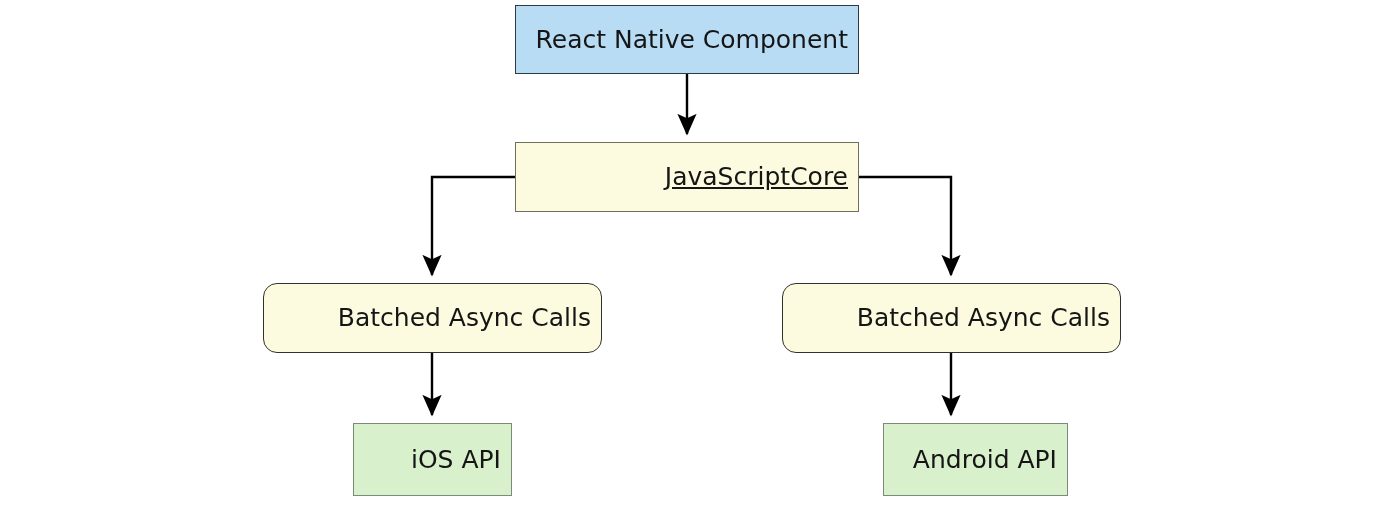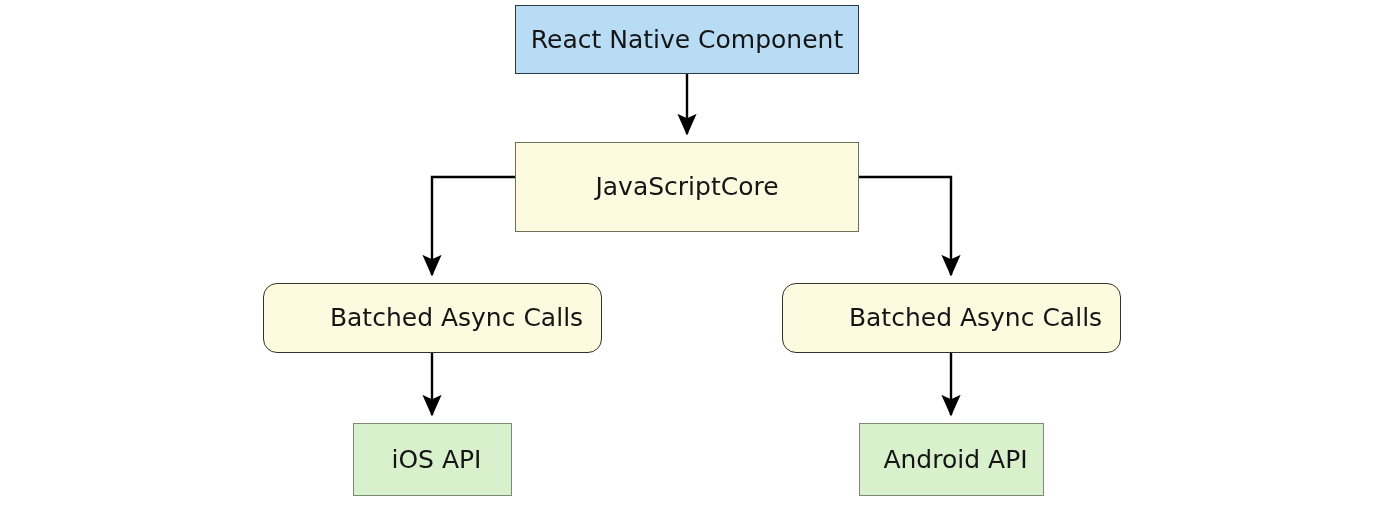--- a/index.html
+++ b/index.html
@@ -21,21 +21,21 @@
     top: 0;
     width: 1382px;
     height: 505px;
     pointer-events: none;
   }
   .node {
     position: absolute;
     box-sizing: border-box;
     display: flex;
     align-items: center;
-    justify-content: center;
+    justify-content: flex-end;
     text-align: center;
     line-height: 1.2;
     color: #151515;
   }
   .node-label {
     display: block;
     padding: 0 10px;
   }
   
   .node.blue {
@@ -88,33 +88,33 @@
 
     <path class="edge" d="M 432 353 L 432 415" fill="none" stroke="#000000" stroke-width="2.4" marker-end="url(#arrowhead)"></path>
 
     <path class="edge" d="M 951 353 L 951 415" fill="none" stroke="#000000" stroke-width="2.4" marker-end="url(#arrowhead)"></path>
   </svg>
 
   <div class="node blue" style="left:515px; top:5px; width:344px; height:69px;">
     <span class="node-label">React Native Component</span>
   </div>
 
-  <div class="node cream-sq" style="left:515px; top:142px; width:344px; height:90px;">
+  <div class="node cream-sq" style="left:515px; top:142px; width:344px; height:70px;text-decoration:underline;">
     <span class="node-label">JavaScriptCore</span>
   </div>
 
   <div class="node cream-round" style="left:263px; top:283px; width:339px; height:70px;">
     <span class="node-label">Batched Async Calls</span>
   </div>
 
   <div class="node cream-round" style="left:782px; top:283px; width:339px; height:70px;">
     <span class="node-label">Batched Async Calls</span>
   </div>
 
   <div class="node green" style="left:353px; top:423px; width:159px; height:73px;">
     <span class="node-label">iOS API</span>
   </div>
 
-  <div class="node green" style="left:859px; top:423px; width:185px; height:73px;">
+  <div class="node green" style="left:883px; top:423px; width:185px; height:73px;">
     <span class="node-label">Android API</span>
   </div>
 
 </div>
 
 </body></html>

